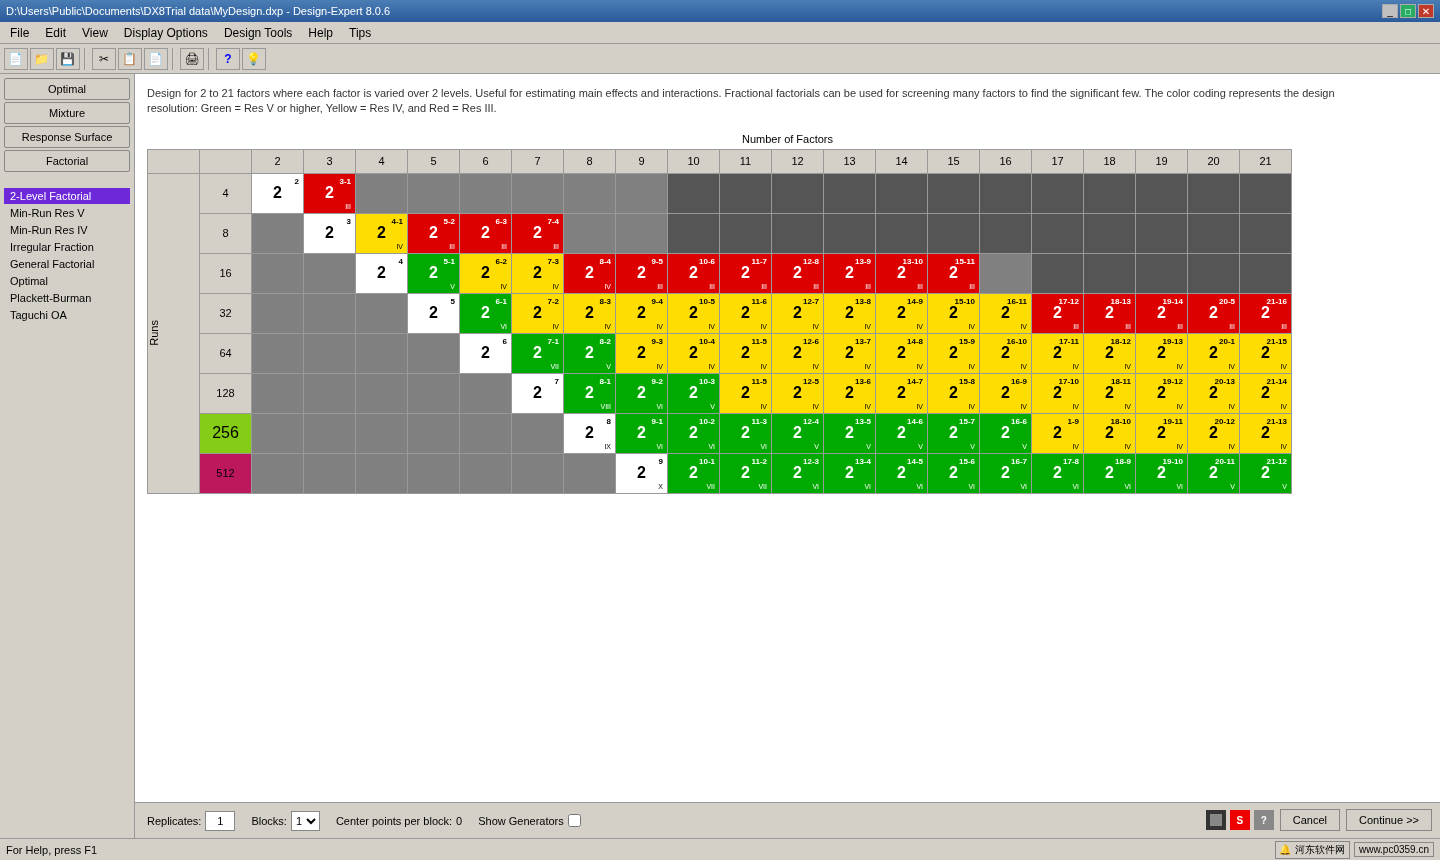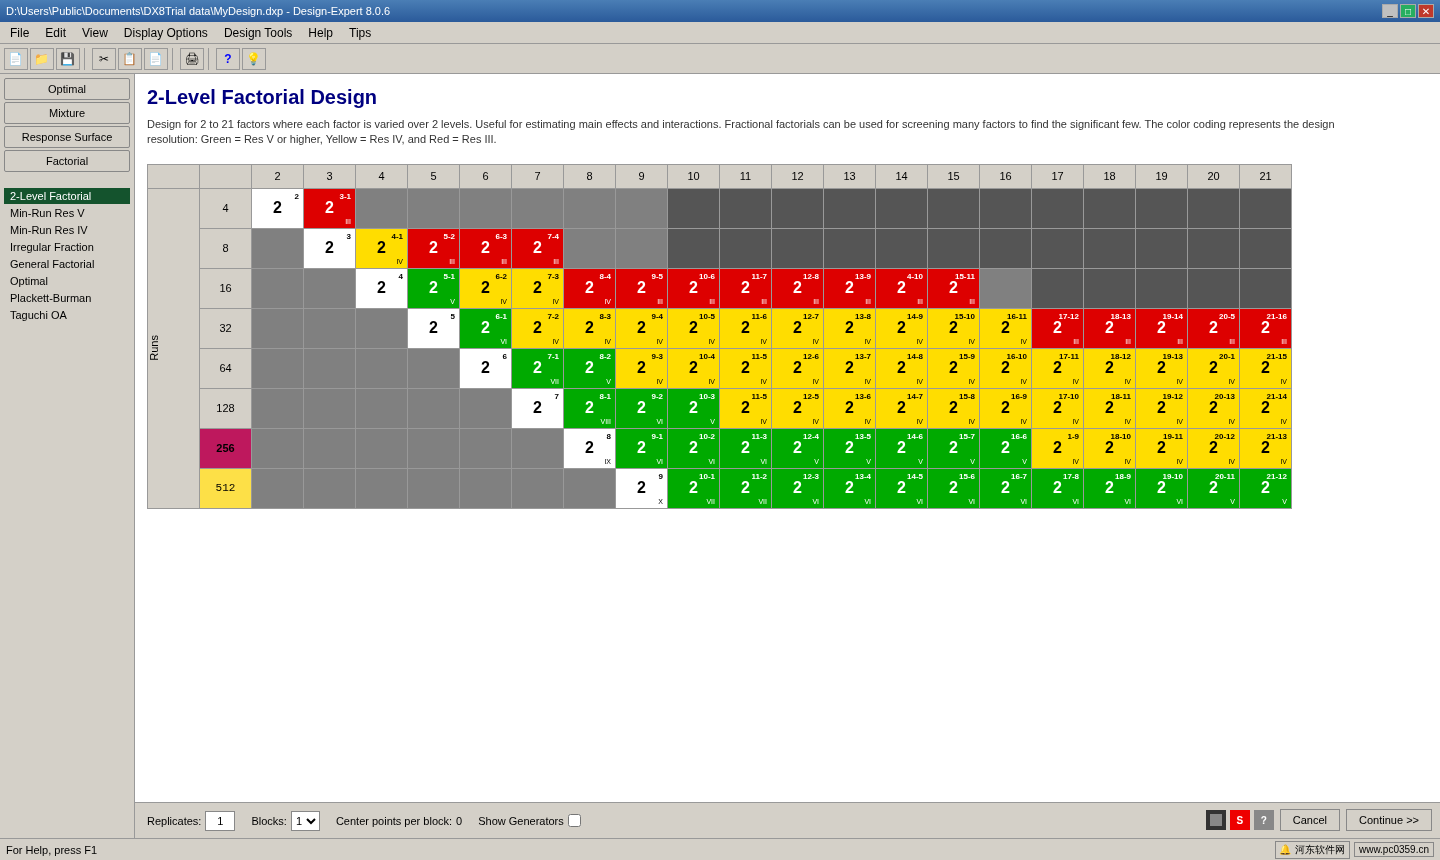--- a/index.html
+++ b/index.html
@@ -109,21 +109,21 @@
       gap: 1px;
       margin-top: 4px;
     }
     .sidebar-list-item {
       padding: 2px 6px;
       cursor: pointer;
       font-size: 11px;
       color: #000;
     }
     .sidebar-list-item.active {
-      background: #14532d;
+      background: #6d28d9;
       color: white;
     }
 
     
     .content {
       flex: 1;
       background: white;
       padding: 12px;
       overflow: auto;
       display: flex;
@@ -345,23 +345,25 @@
       <div class="sidebar-list-item">Min-Run Res IV</div>
       <div class="sidebar-list-item">Irregular Fraction</div>
       <div class="sidebar-list-item">General Factorial</div>
       <div class="sidebar-list-item">Optimal</div>
       <div class="sidebar-list-item">Plackett-Burman</div>
       <div class="sidebar-list-item">Taguchi OA</div>
     </div>
   </div>
 
   <div class="content">
-    <div class="page-title">2-Level Factorial Design</div>
     <div class="page-description">Design for 2 to 21 factors where each factor is varied over 2 levels.  Useful for estimating main effects and interactions.  Fractional factorials can be used for screening many factors to find the significant few. The color coding represents the design resolution: Green = Res V or higher, Yellow = Res IV, and Red = Res III.</div>
 
+    <div class="factor-label" style="margin-bottom:4px;">
+      <span>Number of Factors</span>
+    </div>
 
     <div class="factor-table-container">
       <table class="factor-table">
         <thead>
           <tr>
             <th style="width:20px;background:#d4d0c8;" rowspan="2"></th>
             <th style="width:30px;background:#d4d0c8;" rowspan="2"></th>
 
             <th>2</th>
             <th>3</th>
@@ -547,21 +549,21 @@
             <td class="cell-red" style="cursor:pointer;">
               <div class="cell-content">
                   <span class="cell-main" style="color:white;">2</span>
                   <span class="cell-sup" style="color:white;">13-9</span>
                   <span class="cell-sub" style="color:white;">III</span>
                 </div>
             </td>
             <td class="cell-red" style="cursor:pointer;">
               <div class="cell-content">
                   <span class="cell-main" style="color:white;">2</span>
-                  <span class="cell-sup" style="color:white;">4-10</span>
+                  <span class="cell-sup" style="color:white;">13-10</span>
                   <span class="cell-sub" style="color:white;">III</span>
                 </div>
             </td>
             <td class="cell-red" style="cursor:pointer;">
               <div class="cell-content">
                   <span class="cell-main" style="color:white;">2</span>
                   <span class="cell-sup" style="color:white;">15-11</span>
                   <span class="cell-sub" style="color:white;">III</span>
                 </div>
             </td>
@@ -924,21 +926,21 @@
             <td class="cell-yellow" style="cursor:pointer;">
               <div class="cell-content">
                   <span class="cell-main">2</span>
                   <span class="cell-sup">21-14</span>
                   <span class="cell-sub">IV</span>
                 </div>
             </td>
           </tr>
 
           <tr>
-            <td style="background:#be185d;font-size:11px;font-weight:bold;">256</td>
+            <td style="background:#84cc16;font-size:16px;">256</td>
             <td class="cell-gray"></td>
             <td class="cell-gray"></td>
             <td class="cell-gray"></td>
             <td class="cell-gray"></td>
             <td class="cell-gray"></td>
             <td class="cell-gray"></td>
             <td class="cell-white" style="cursor:pointer;">
               <div class="cell-content">
                   <span class="cell-main">2</span>
                   <span class="cell-sup">8</span>
@@ -1032,21 +1034,21 @@
             <td class="cell-yellow" style="cursor:pointer;">
               <div class="cell-content">
                   <span class="cell-main">2</span>
                   <span class="cell-sup">21-13</span>
                   <span class="cell-sub">IV</span>
                 </div>
             </td>
           </tr>
 
           <tr>
-            <td style="background:#fde047;font-size:11px;font-family:Liberation Mono, monospace;">512</td>
+            <td style="background:#be185d;font-size:11px;">512</td>
             <td class="cell-gray"></td>
             <td class="cell-gray"></td>
             <td class="cell-gray"></td>
             <td class="cell-gray"></td>
             <td class="cell-gray"></td>
             <td class="cell-gray"></td>
             <td class="cell-gray"></td>
             <td class="cell-white" style="cursor:pointer;">
               <div class="cell-content">
                   <span class="cell-main">2</span>

